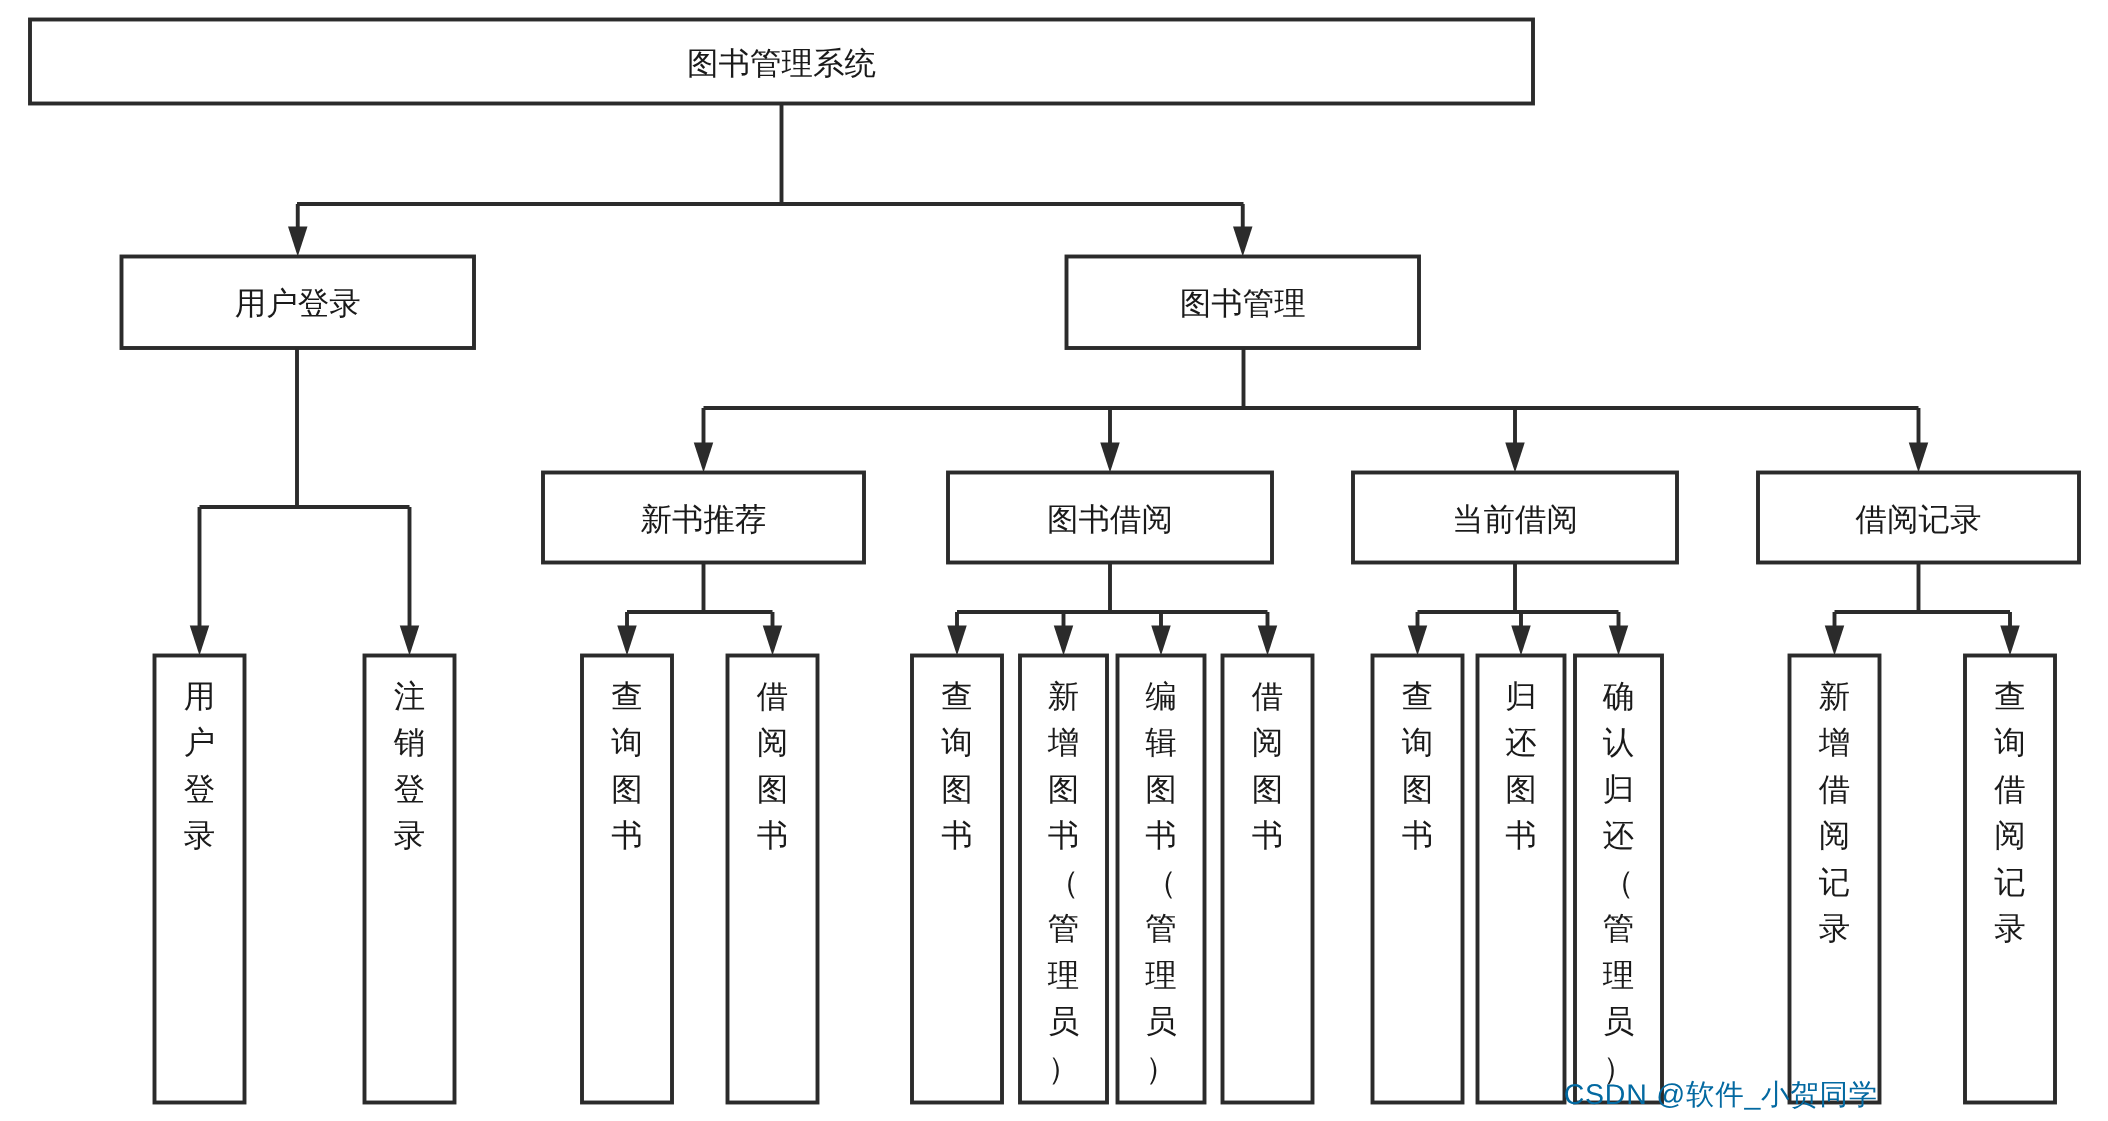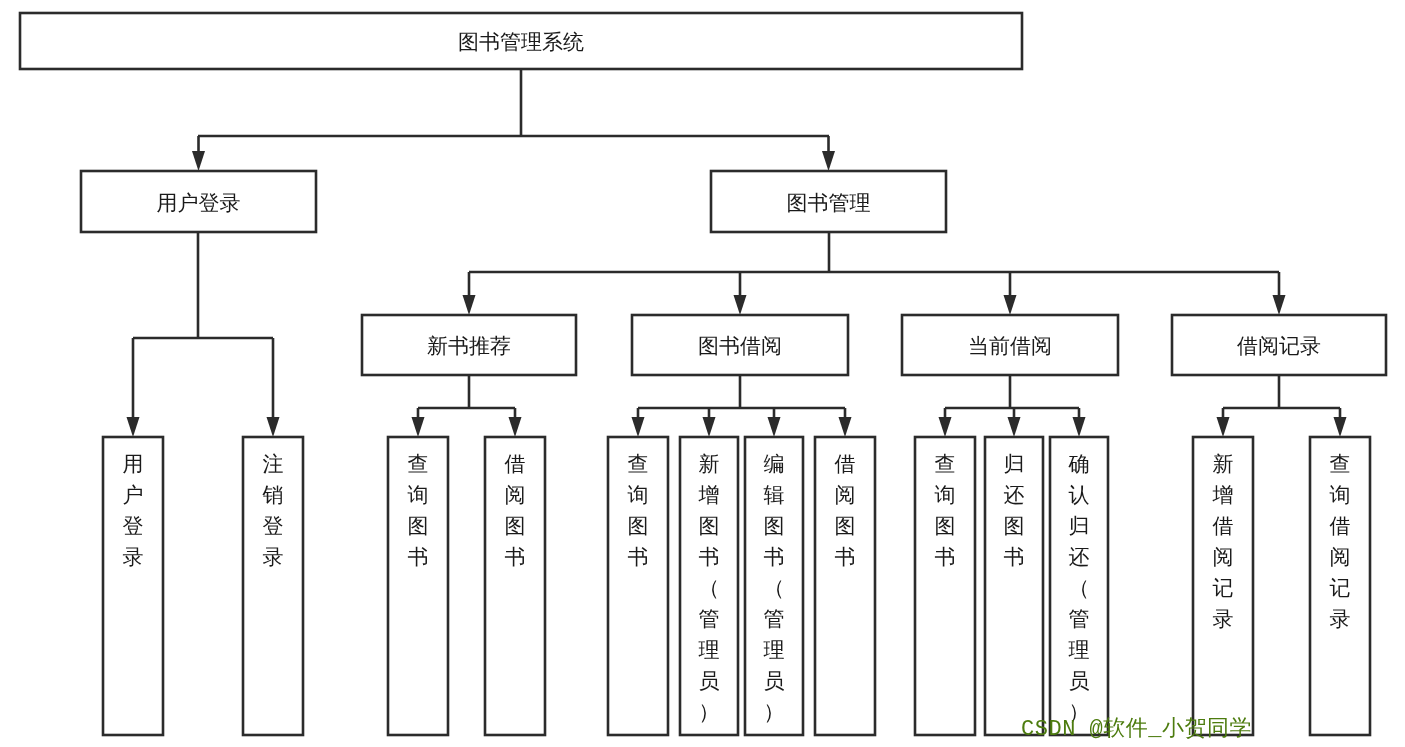--- a/index.html
+++ b/index.html
@@ -53,23 +53,23 @@
     stroke-linecap: butt;
   }
   .arrow-head {
     fill: #2b2b2b;
     stroke: none;
   }
   .watermark {
     position: absolute;
     right: 8px;
     bottom: 4px;
-    font-family: Liberation Mono, monospace;
-    font-size: 22px;
-    color: #4d7c0f;
+    font-family: Liberation Sans, sans-serif;
+    font-size: 19px;
+    color: #0369a1;
     letter-spacing: 0.5px;
     white-space: nowrap;
     user-select: none;
   }
 </style>
 </head>
 <body>
 
 <div id="diagram-root">
 

